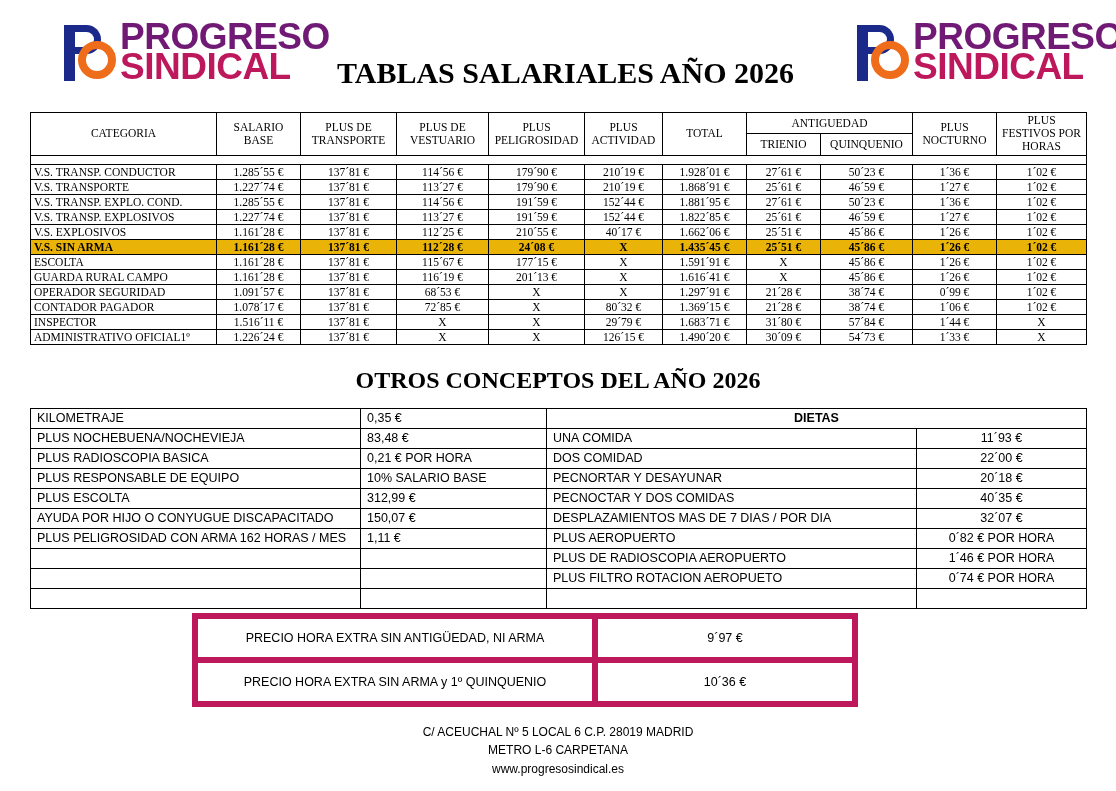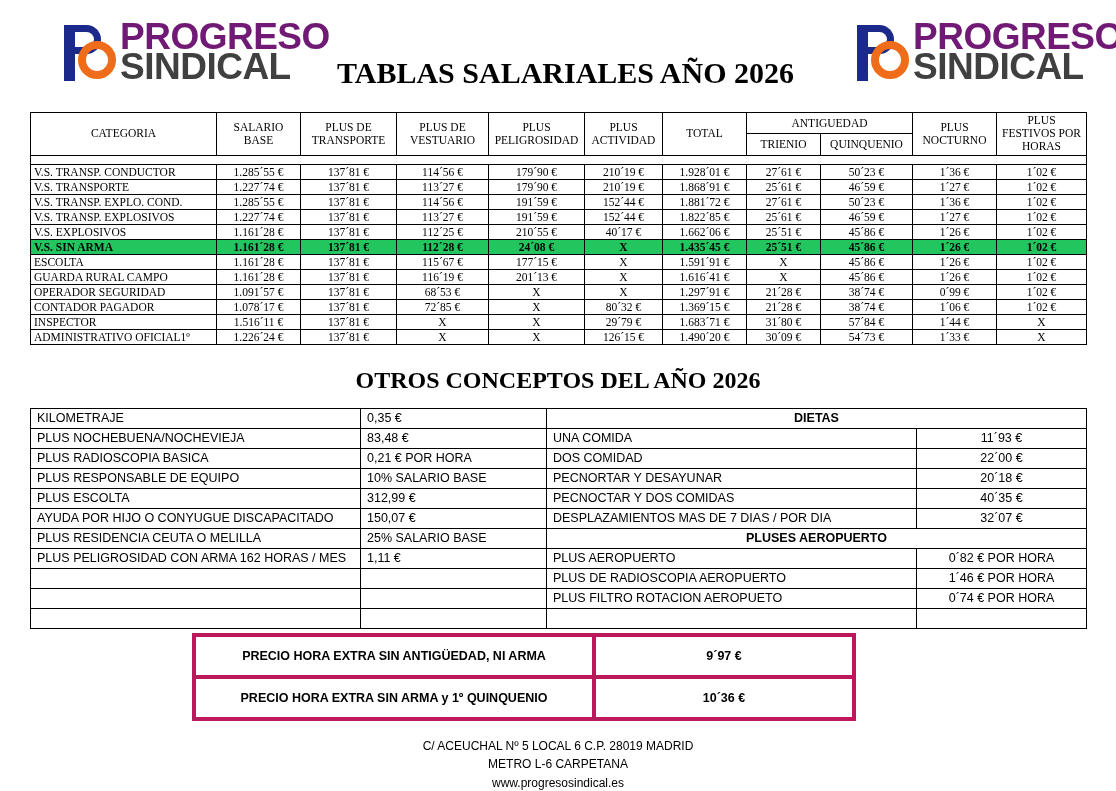--- a/index.html
+++ b/index.html
@@ -58,21 +58,21 @@
   .logo-text { line-height: 0.92; }
   .logo-text .t1 {
     font-size: 37px;
     font-weight: bold;
     color: #701a75;
     letter-spacing: -0.5px;
   }
   .logo-text .t2 {
     font-size: 37px;
     font-weight: bold;
-    color: #404040;
+    color: #be185d;
     letter-spacing: -0.5px;
     display: block;
     margin-top: -4px;
   }
   .main-title {
     position: absolute;
     left: 15px; right: 0;
     top: 56px;
     text-align: center;
     font-size: 30px;
@@ -104,21 +104,21 @@
     text-align: left;
   }
   table.salary tr.spacer td {
     height: 9px;
     border-left: 1px solid #000;
     border-right: 1px solid #000;
     border-top: 1px solid #000;
     border-bottom: 1px solid #000;
   }
   table.salary tr.highlight td {
-    background: #22c55e;
+    background: #eab308;
     font-weight: bold;
   }
 
   
   .section-title {
     text-align: center;
     font-size: 24px;
     font-weight: bold;
     margin: 22px 0 14px 0;
   }
@@ -152,24 +152,24 @@
   }
   table.extra {
     width: 660px;
     margin-left: 162px;
     border-collapse: collapse;
     table-layout: fixed;
     font-family: "Liberation Sans", sans-serif;
     font-size: 12.5px;
   }
   table.extra td {
-    border: 4px solid #be185d;
+    border: 6px solid #be185d;
     padding: 12px 6px;
     height: 20px;
-    font-weight: bold;
+    font-weight: normal;
     text-align: center;
   }
 
   
   .footer {
     margin-top: 16px;
     text-align: center;
     font-family: "Liberation Sans", sans-serif;
     font-size: 12px;
     line-height: 1.55;
@@ -269,21 +269,21 @@
           <td>1´27 €</td>
           <td>1´02 €</td>
         </tr>
         <tr>
           <td class="cat">V.S. TRANSP. EXPLO.  COND.</td>
           <td>1.285´55 €</td>
           <td>137´81 €</td>
           <td>114´56 €</td>
           <td>191´59 €</td>
           <td>152´44 €</td>
-          <td>1.881´72 €</td>
+          <td>1.881´95 €</td>
           <td>27´61 €</td>
           <td>50´23 €</td>
           <td>1´36 €</td>
           <td>1´02 €</td>
         </tr>
         <tr>
           <td class="cat">V.S. TRANSP. EXPLOSIVOS</td>
           <td>1.227´74 €</td>
           <td>137´81 €</td>
           <td>113´27 €</td>
@@ -443,25 +443,20 @@
           <td>PECNOCTAR Y DOS COMIDAS</td>
           <td class="val-center">40´35 €</td>
         </tr>
         <tr>
           <td>AYUDA POR HIJO O CONYUGUE DISCAPACITADO</td>
           <td>150,07 €</td>
           <td>DESPLAZAMIENTOS MAS DE 7 DIAS / POR DIA</td>
           <td class="val-center">32´07 €</td>
         </tr>
         <tr>
-          <td>PLUS RESIDENCIA CEUTA O MELILLA</td>
-          <td>25% SALARIO BASE</td>
-          <td colspan="2" class="dietas-head">PLUSES AEROPUERTO</td>
-        </tr>
-        <tr>
           <td>PLUS PELIGROSIDAD CON ARMA 162 HORAS / MES</td>
           <td>1,11 €</td>
           <td>PLUS AEROPUERTO</td>
           <td class="val-center">0´82 € POR HORA</td>
         </tr>
         <tr>
           <td></td>
           <td></td>
           <td>PLUS DE RADIOSCOPIA AEROPUERTO</td>
           <td class="val-center">1´46 € POR HORA</td>

